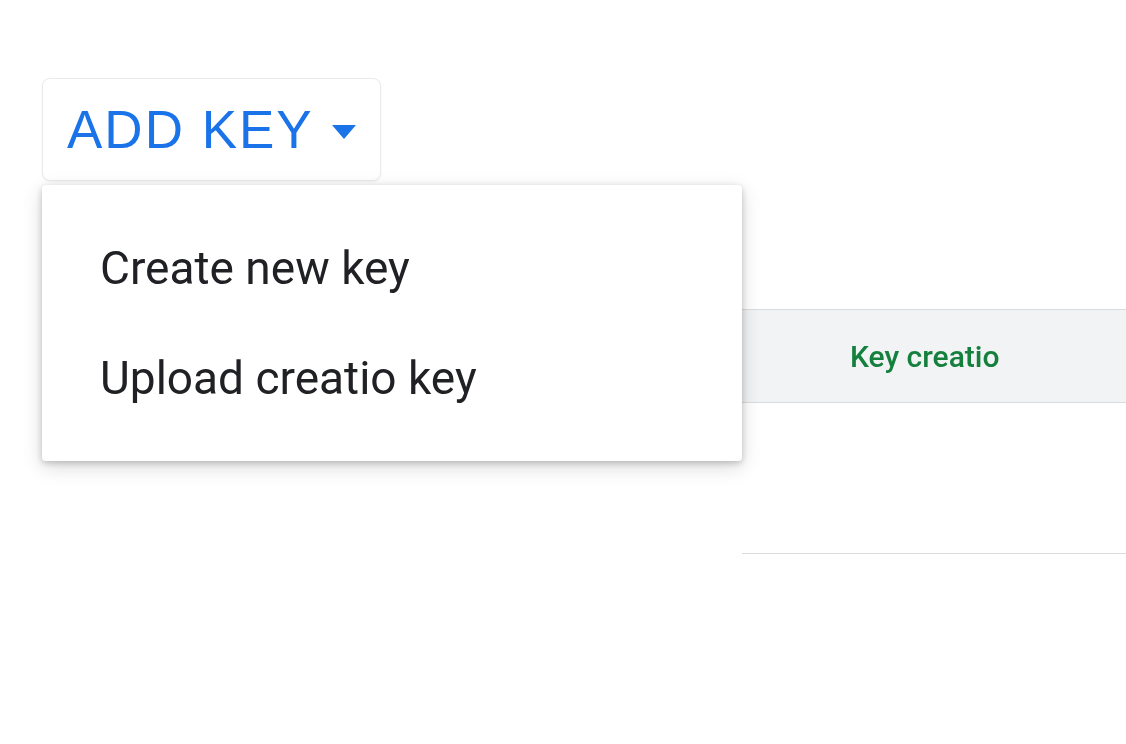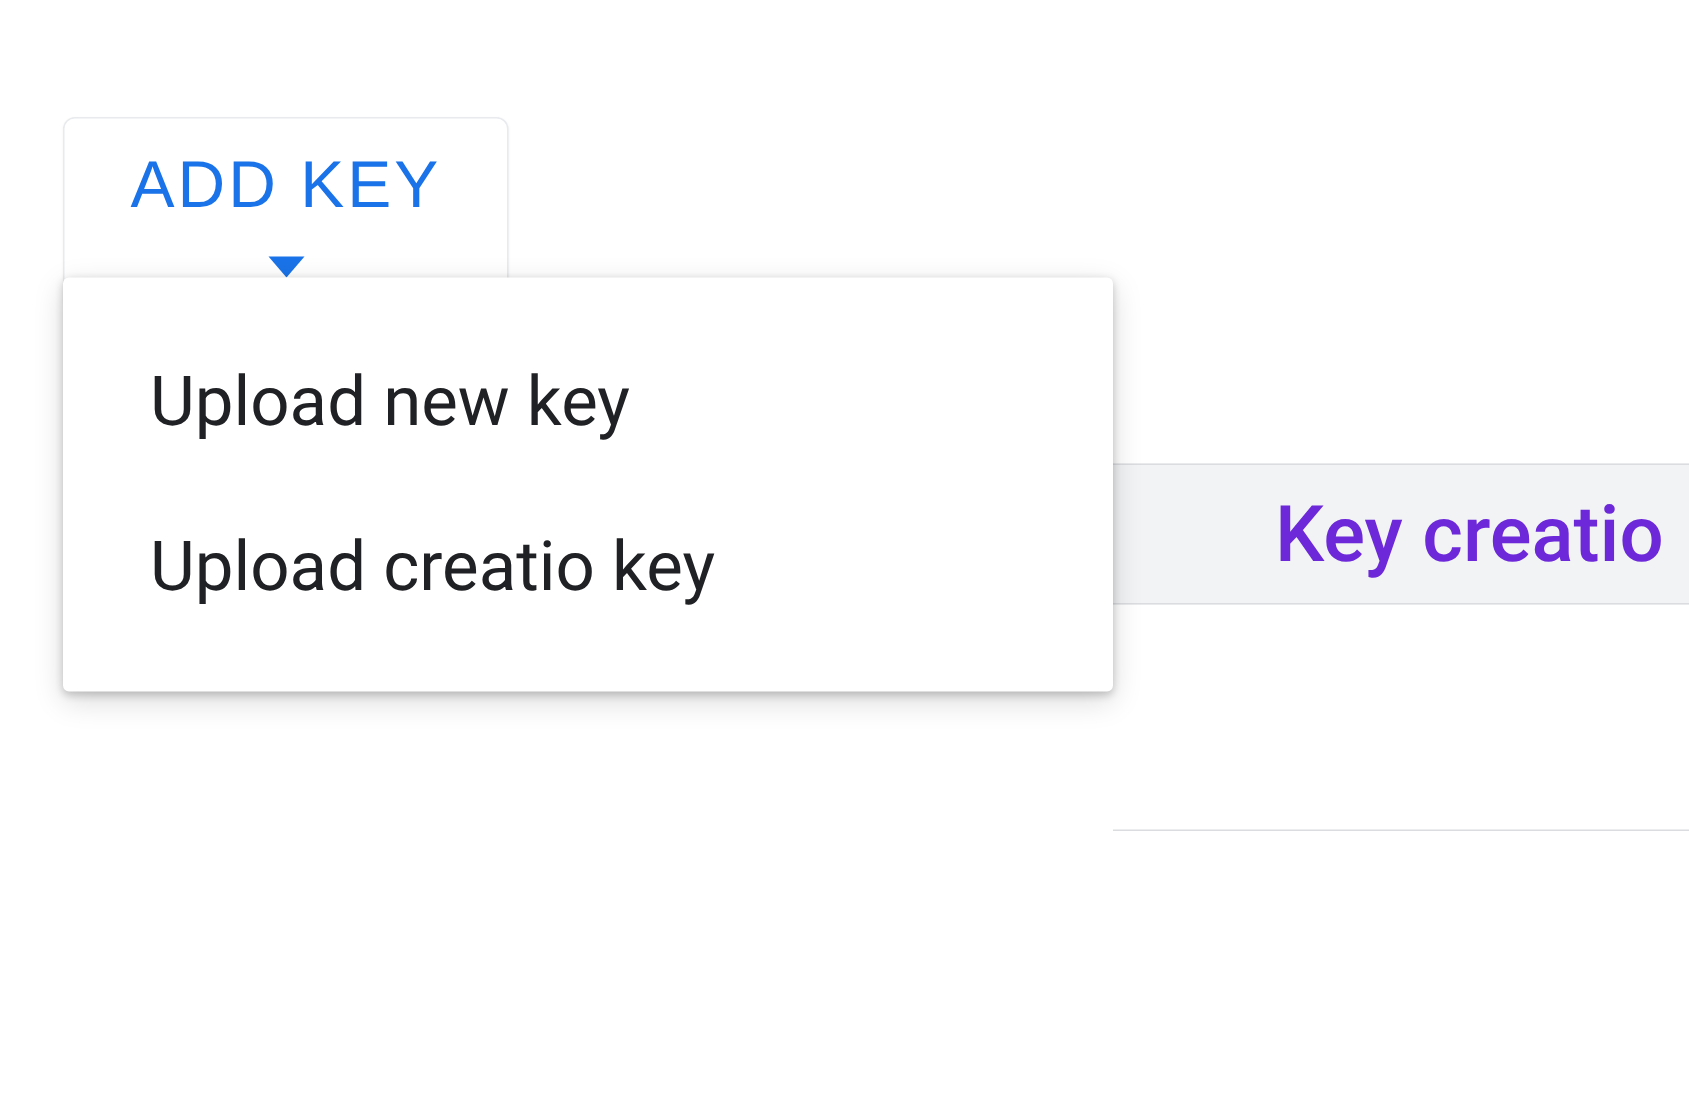--- a/index.html
+++ b/index.html
@@ -18,28 +18,27 @@
     .add-key-button {
       position: absolute;
       top: 78px;
       left: 42px;
       display: flex;
       align-items: center;
       gap: 18px;
       background: #ffffff;
       border: 1px solid #e8eaed;
       border-radius: 8px;
-      padding: 20px 44px;
+      padding: 20px 24px;
       cursor: pointer;
       color: #1a73e8;
-      font-size: 44px;
+      font-size: 53px;
       font-weight: 500;
       letter-spacing: 2px;
       box-shadow: 0 1px 2px rgba(0,0,0,0.05);
-      flex-direction: column;
     }
     .dropdown-arrow {
       width: 0;
       height: 0;
       border-left: 12px solid transparent;
       border-right: 12px solid transparent;
       border-top: 14px solid #1a73e8;
       margin-top: 4px;
     }
     .dropdown-menu {
@@ -68,22 +67,22 @@
       height: 94px;
       background: #f1f3f4;
       border-top: 1px solid #dadce0;
       border-bottom: 1px solid #dadce0;
       display: flex;
       align-items: center;
       padding-left: 108px;
       z-index: 1;
     }
     .table-header-text {
-      font-size: 52px;
-      color: #6d28d9;
+      font-size: 30px;
+      color: #15803d;
       font-weight: 500;
       white-space: nowrap;
     }
     .table-row-border {
       position: absolute;
       top: 553px;
       left: 742px;
       right: 0;
       height: 1px;
       background: #dadce0;
@@ -98,15 +97,15 @@
 </div>
 
 <div class="table-row-border"></div>
 
 <button class="add-key-button">
   <span>ADD KEY</span>
   <span class="dropdown-arrow"></span>
 </button>
 
 <div class="dropdown-menu">
-  <div class="dropdown-item">Upload new key</div>
+  <div class="dropdown-item">Create new key</div>
   <div class="dropdown-item">Upload creatio key</div>
 </div>
 
 </body></html>

